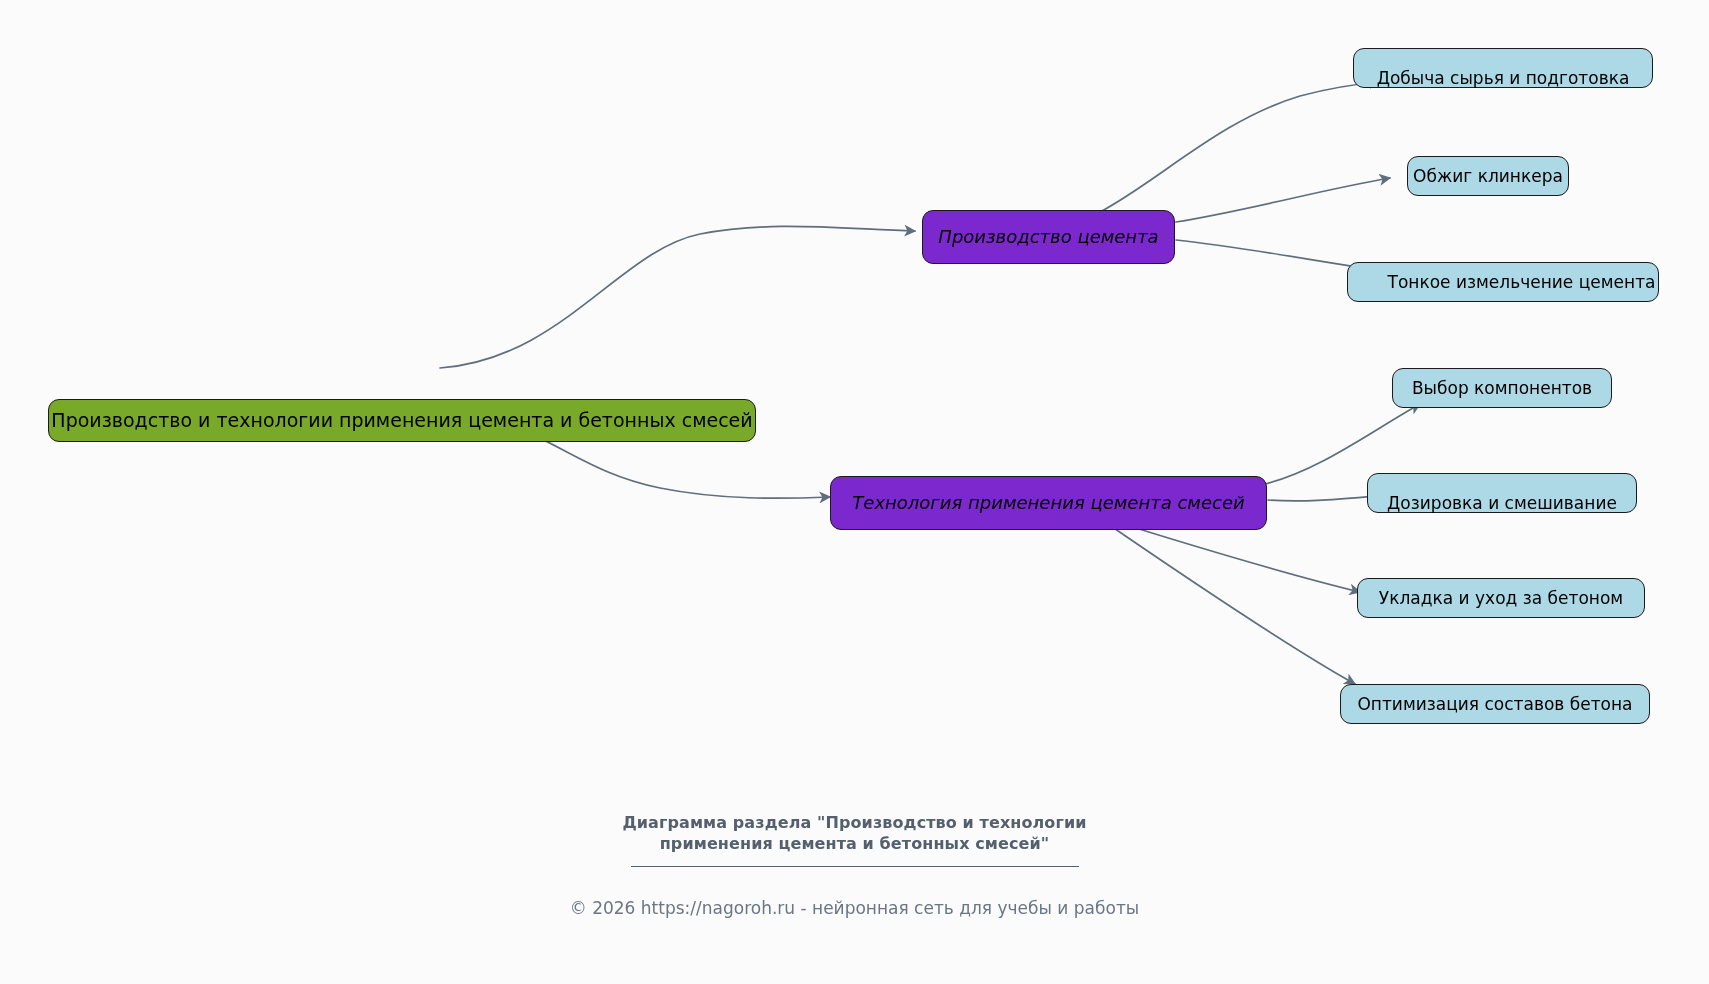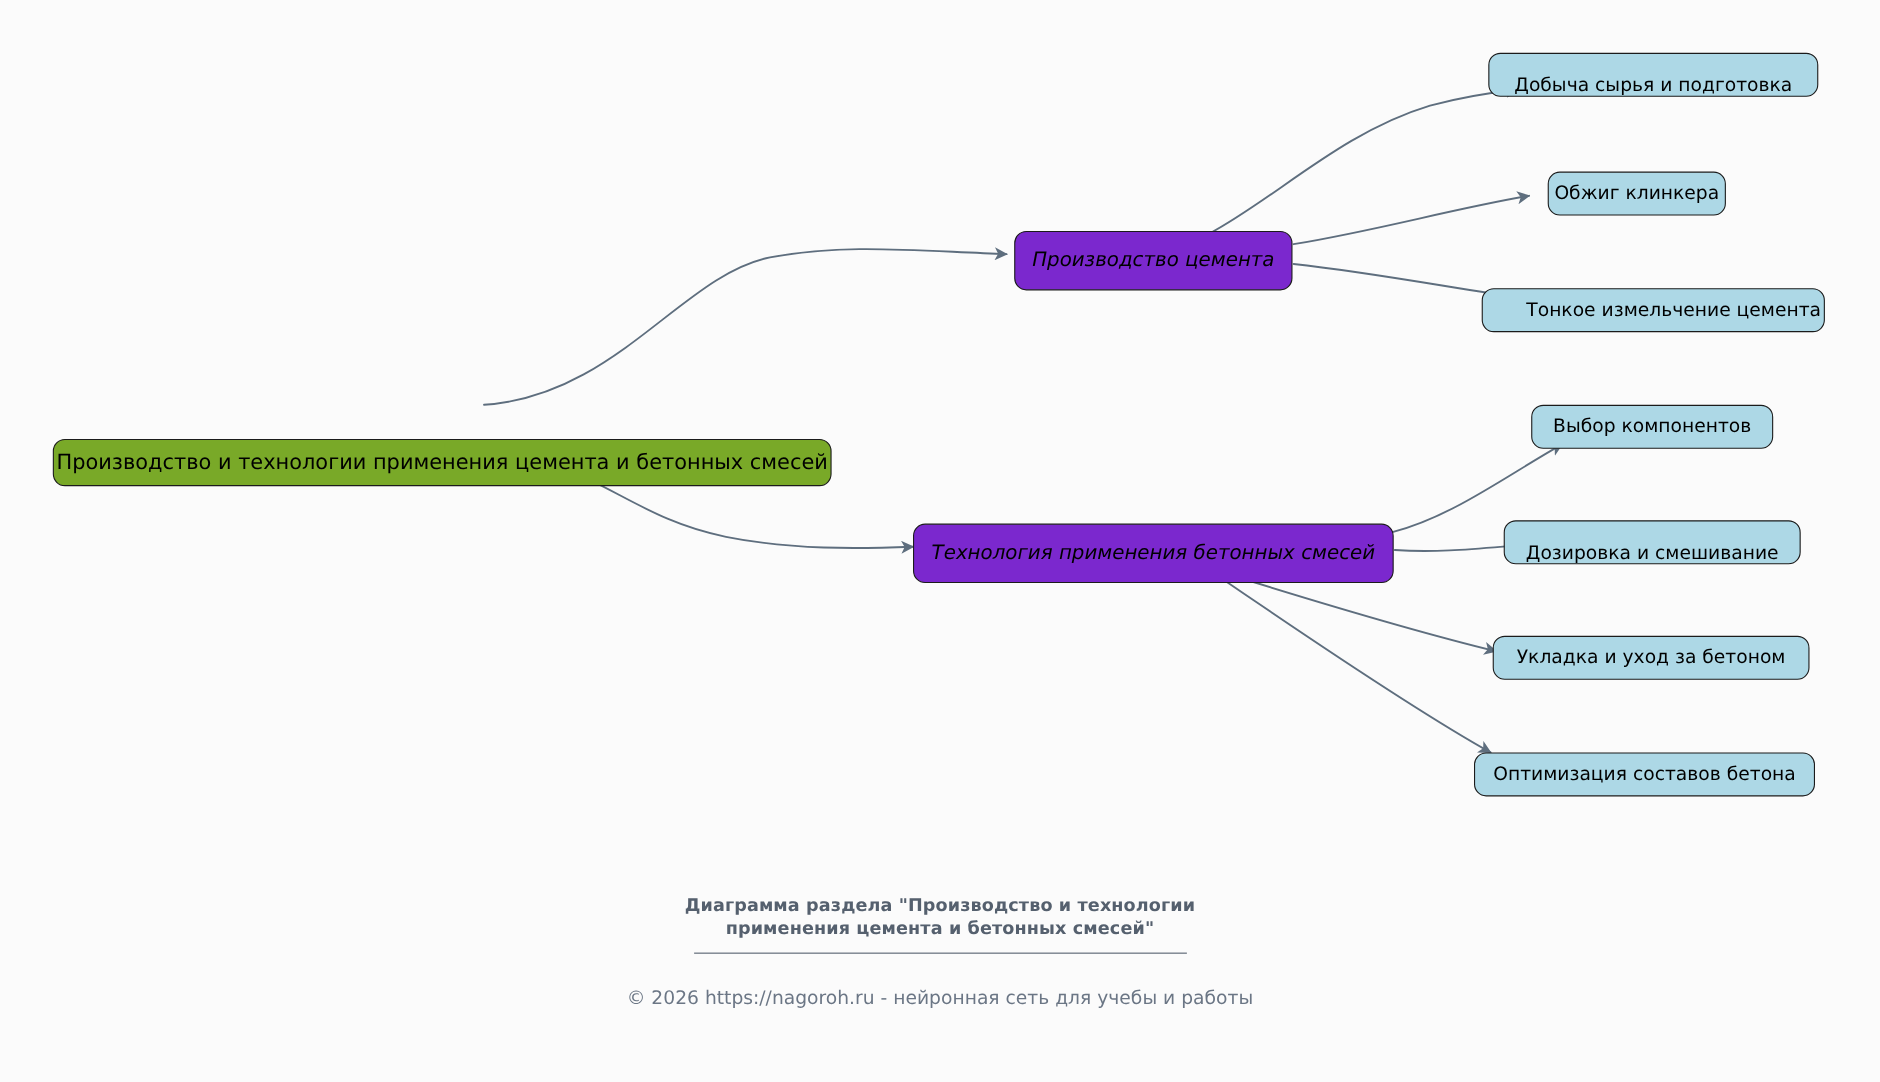--- a/index.html
+++ b/index.html
@@ -146,21 +146,21 @@
 
   <div class="node node-root" style="left:48px; top:368px; width:708px;margin-top:31px;">
     <span class="node-label">Производство и технологии применения цемента и бетонных смесей</span>
   </div>
 
   <div class="node node-branch" style="left:922px; top:210px; width:253px;">
     <span class="node-label">Производство цемента</span>
   </div>
 
   <div class="node node-branch" style="left:830px; top:476px; width:437px;">
-    <span class="node-label">Технология применения бетонных смесей</span>
+    <span class="node-label">Технология применения цемента смесей</span>
   </div>
 
   <div class="node node-leaf" style="left:1353px; top:48px; width:300px;align-items:flex-end;">
     <span class="node-label">Добыча сырья и подготовка</span>
   </div>
 
   <div class="node node-leaf" style="left:1407px; top:156px; width:162px;">
     <span class="node-label">Обжиг клинкера</span>
   </div>
 

